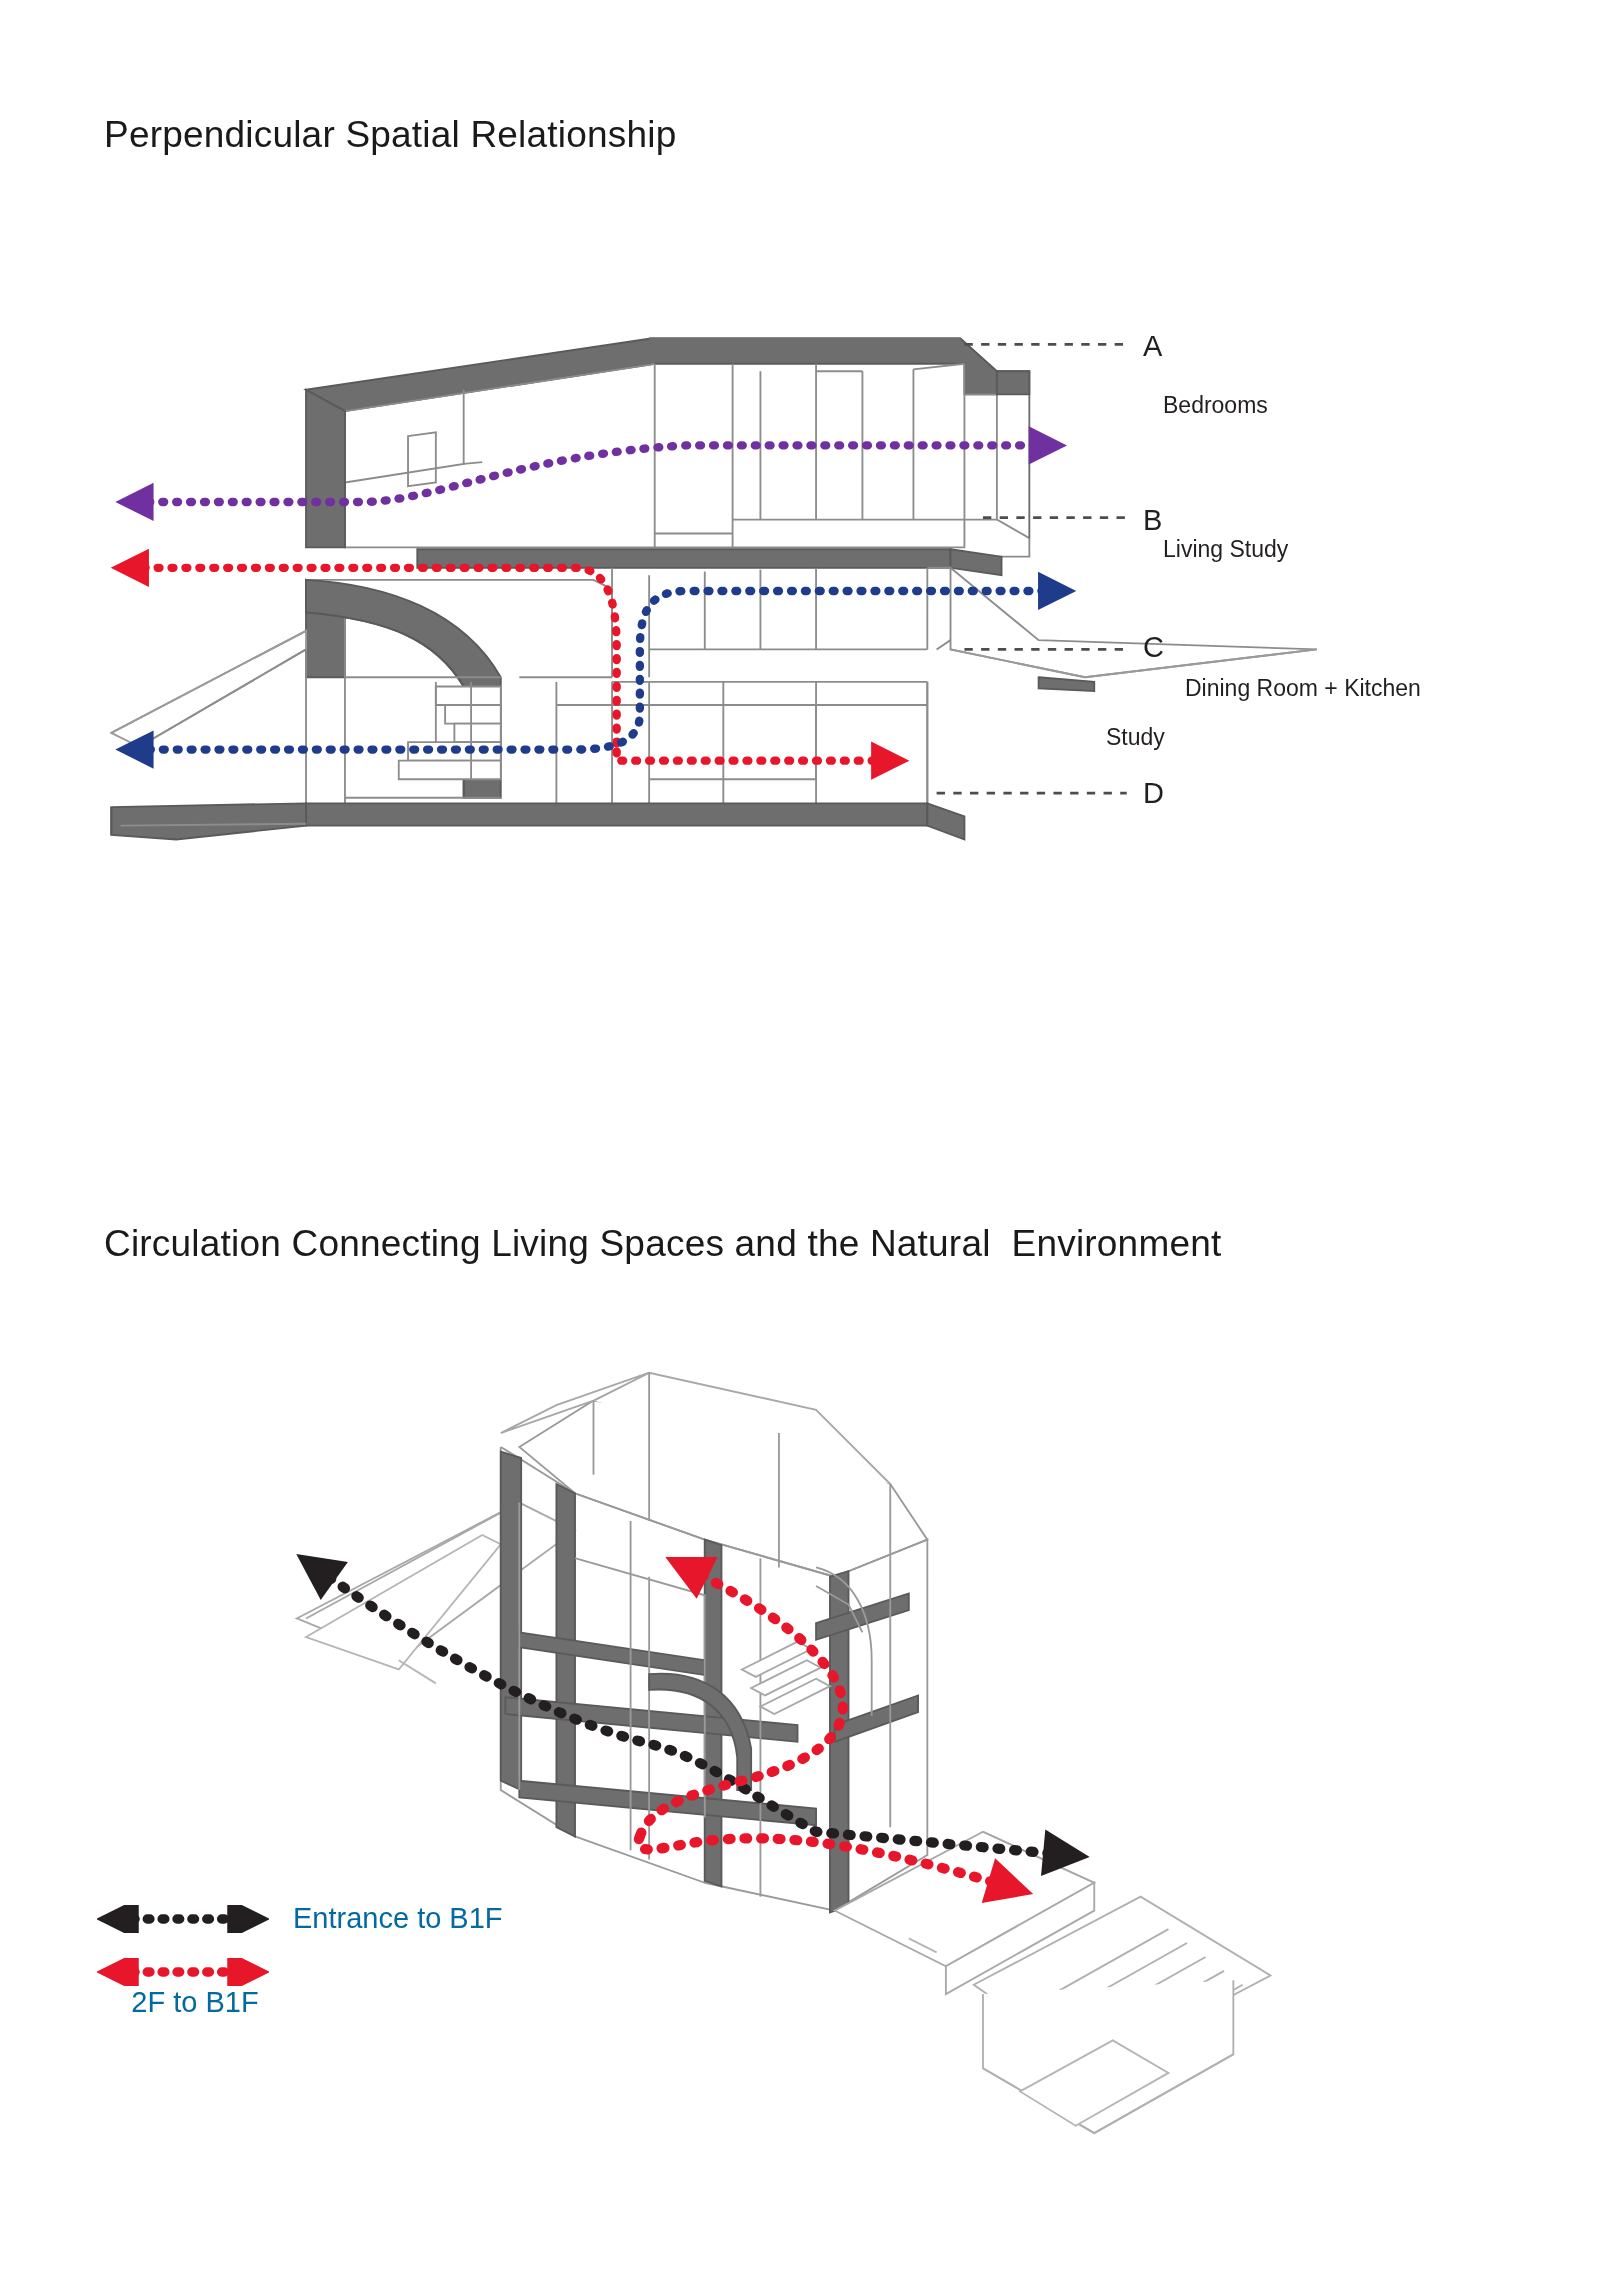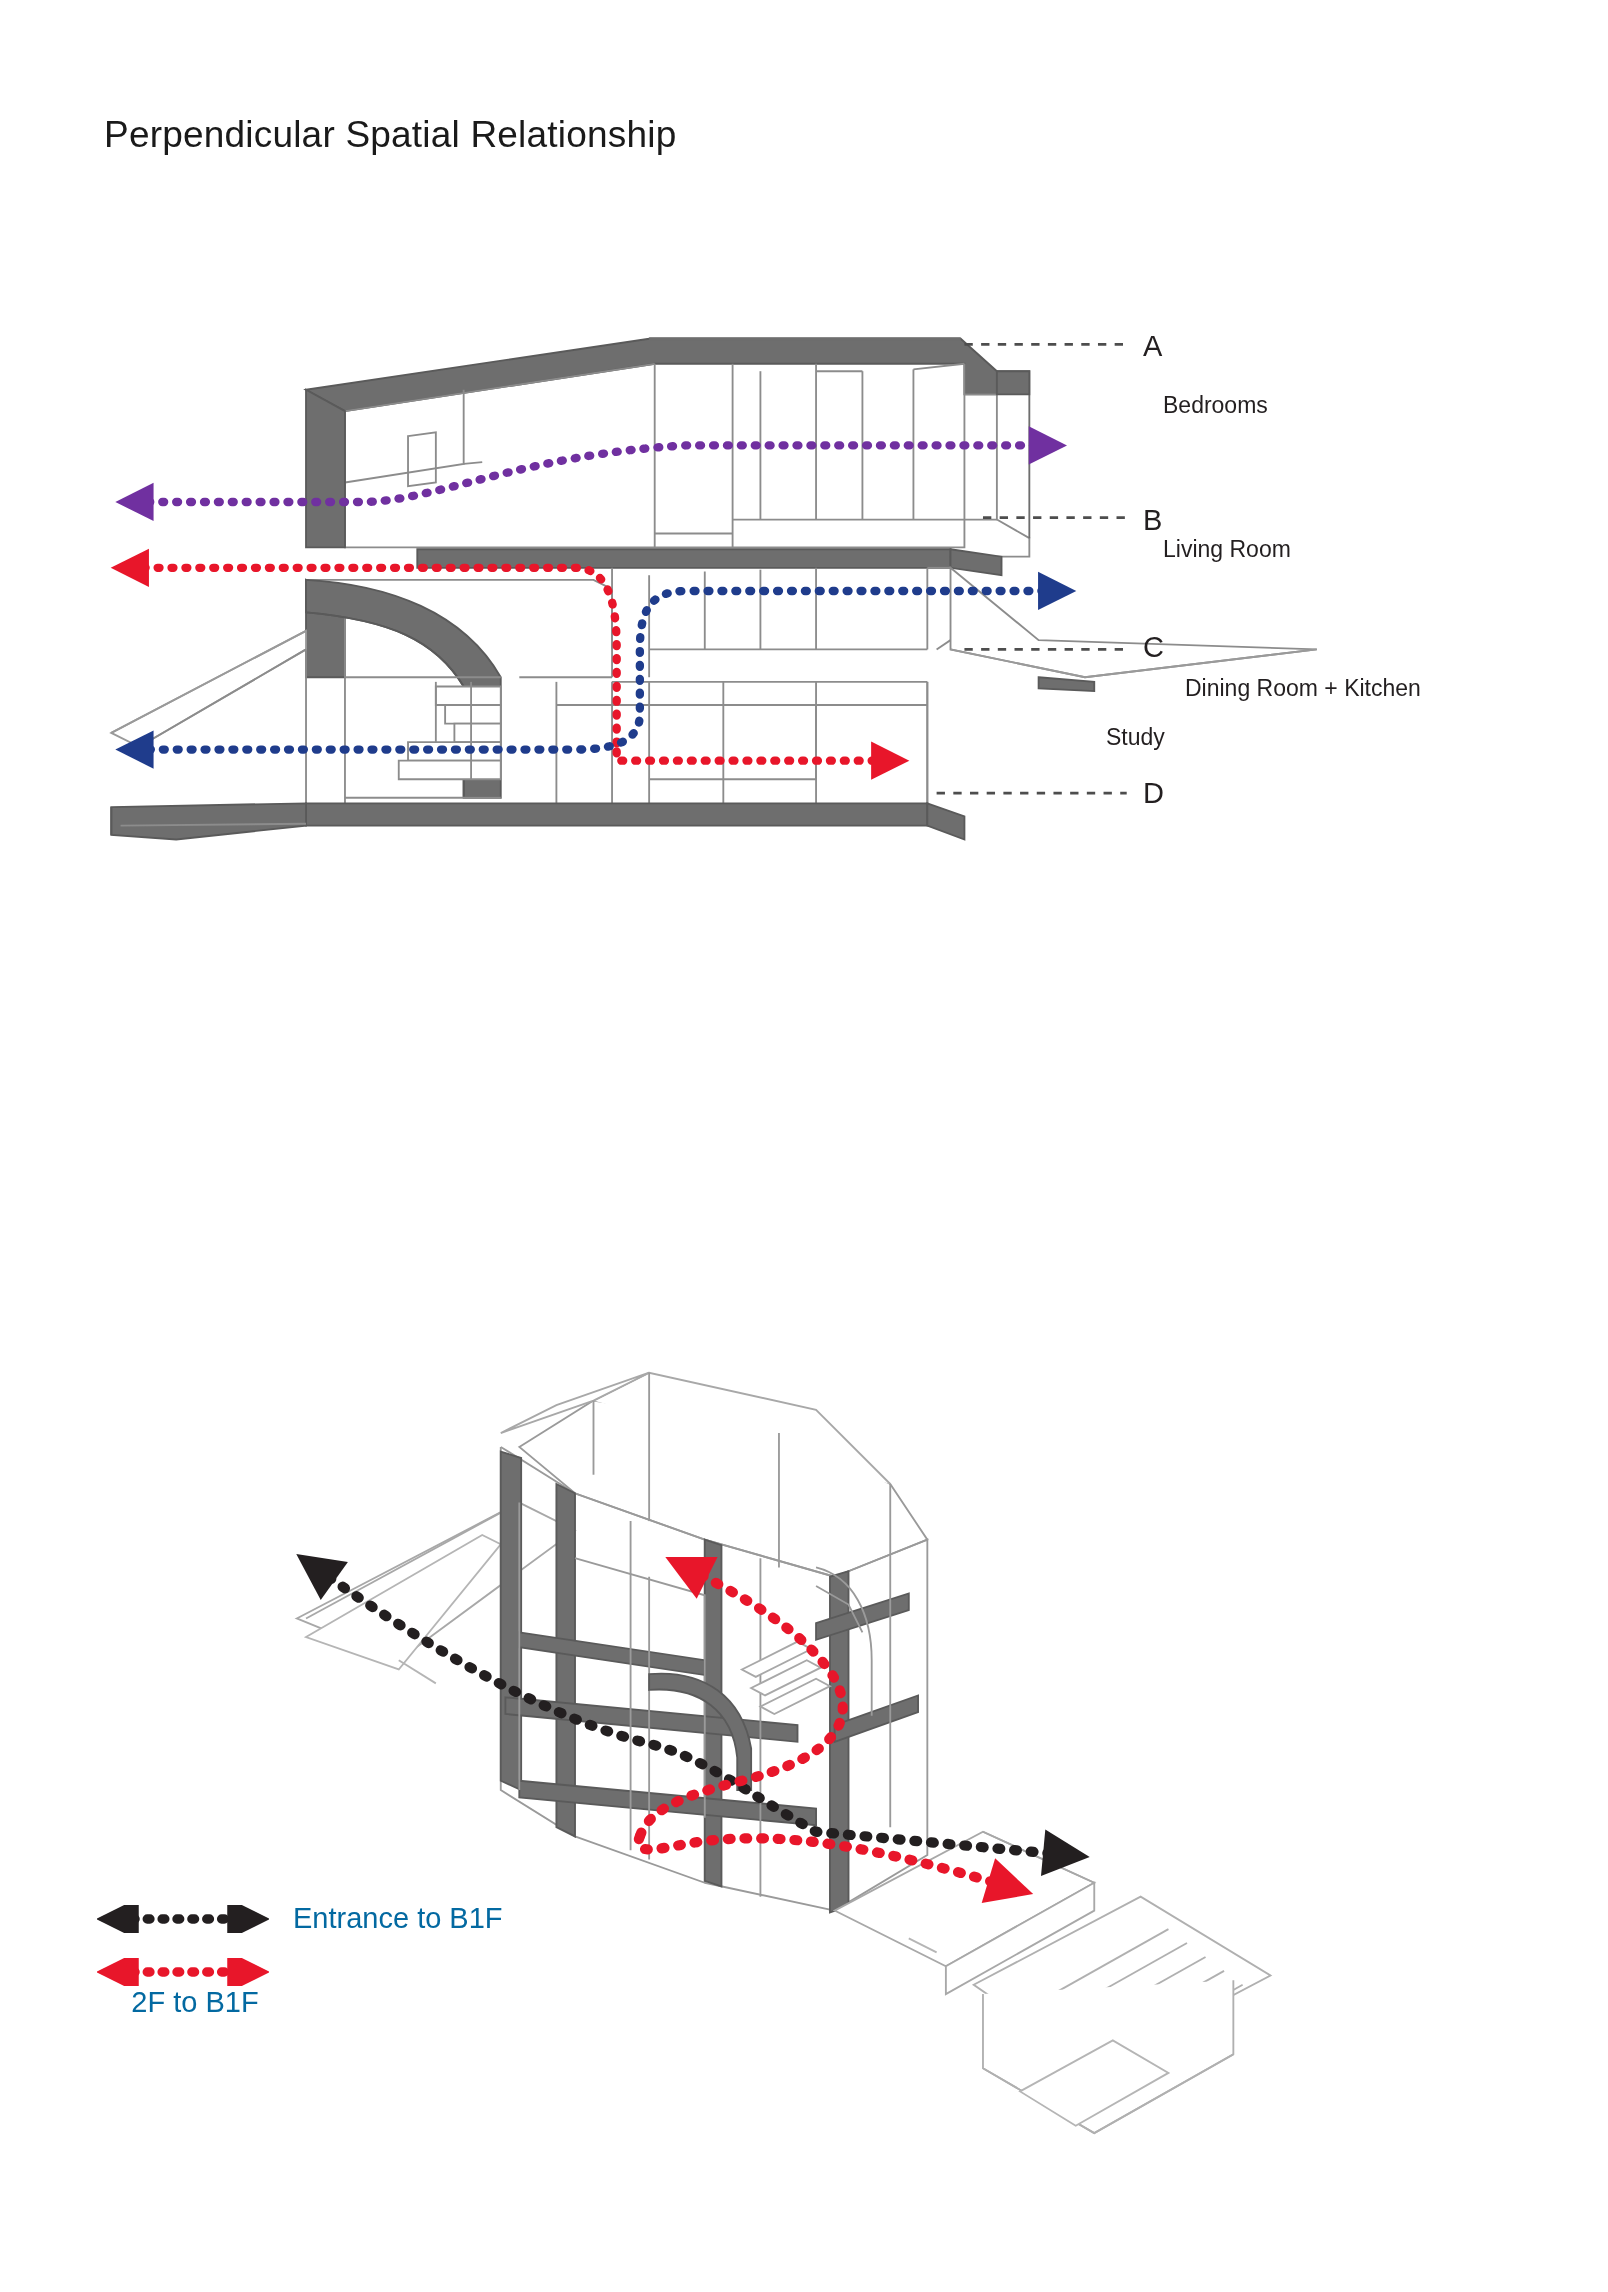--- a/index.html
+++ b/index.html
@@ -69,20 +69,21 @@
     height: 28px;
   }
 </style>
 </head>
 <body>
 
 <div class="page">
 
   <div class="section-title" id="title-1">Perpendicular Spatial Relationship</div>
 
+  <div class="section-title" id="title-2">Circulation Connecting Living Spaces and the Natural  Environment</div>
 
   <svg class="diagram" viewBox="0 0 1734 2471">
 
     <g fill="none" stroke="#8c8c8c" stroke-width="2">
 
       <path d="M330 420 L700 365 L1036 365 L1075 400 L1075 425 L1040 425 L1040 392 L706 392 L372 443 Z" fill="#6e6e6e" stroke="#5a5a5a"></path>
 
       <path d="M700 365 L1036 365" stroke="#6e6e6e" stroke-width="3"></path>
 
       <path d="M372 443 L372 590 L1040 590 L1040 392"></path>
@@ -264,21 +265,21 @@
     <g>
       <path d="M740 1690 C800 1720 870 1760 900 1810 C930 1865 880 1900 800 1920 C740 1935 700 1950 690 1980" stroke="#e8162a" stroke-width="11" fill="none" stroke-dasharray="3 15" stroke-linecap="round" marker-start="url(#arrow-red)"></path>
       <path d="M690 1980 C680 2005 720 1990 760 1985 C850 1975 940 1990 1090 2035" stroke="#e8162a" stroke-width="11" fill="none" stroke-dasharray="3 15" stroke-linecap="round" marker-end="url(#arrow-red)"></path>
     </g>
   </svg>
 
   <div class="letter" style="left:1143px; top:330px;">A</div>
   <div class="label" style="left:1163px; top:392px;">Bedrooms</div>
 
   <div class="letter" style="left:1143px; top:504px;">B</div>
-  <div class="label" style="left:1163px; top:536px;">Living Room</div>
+  <div class="label" style="left:1163px; top:536px;">Living Study</div>
 
   <div class="letter" style="left:1143px; top:631px;">C</div>
   <div class="label" style="left:1185px; top:675px;">Dining Room + Kitchen</div>
 
   <div class="letter" style="left:1143px; top:777px;">D</div>
   <div class="label" style="left:1106px; top:724px;">Study</div>
 
   <div class="legend-row" style="left:97px; top:1900px;">
     <div class="legend-arrow">
       <svg viewBox="0 0 185 30" width="172" height="28">

